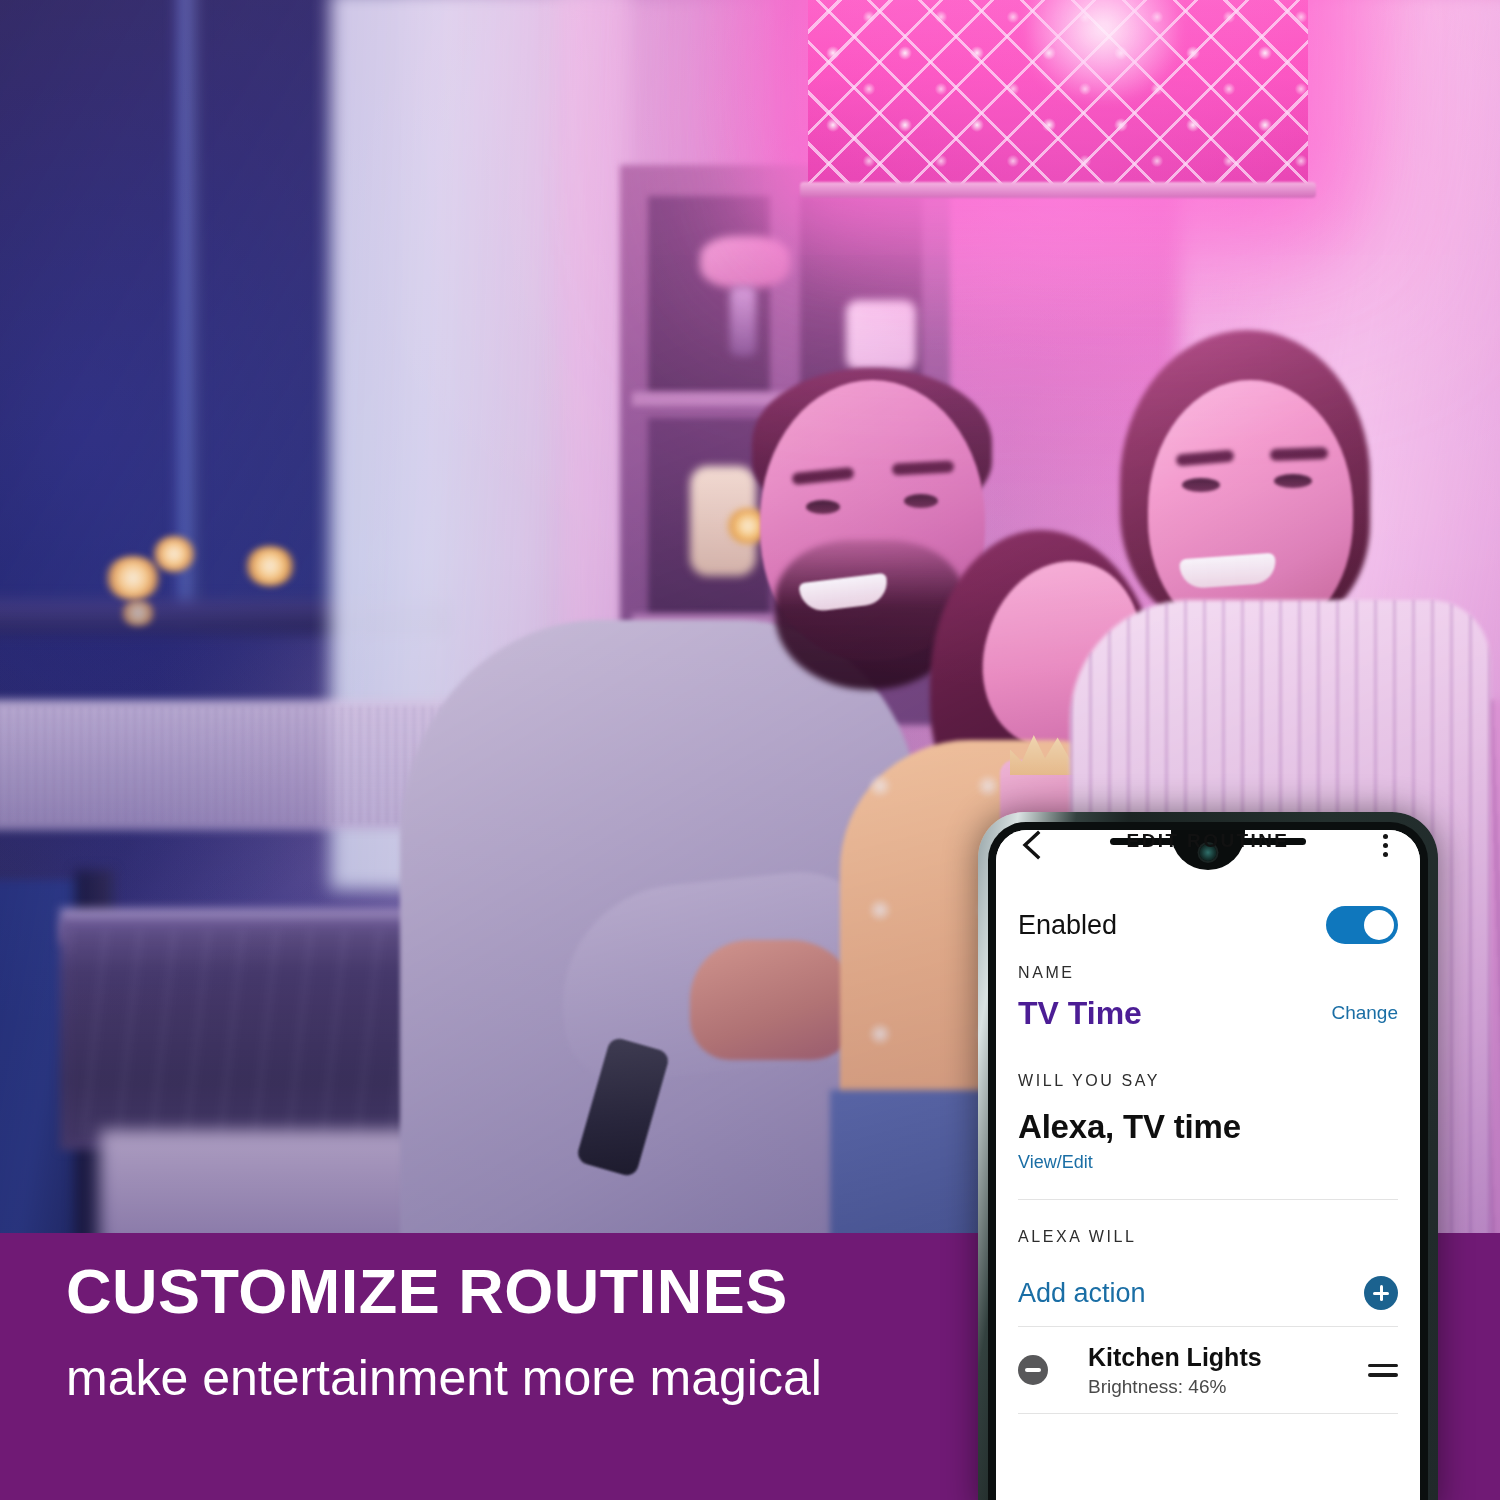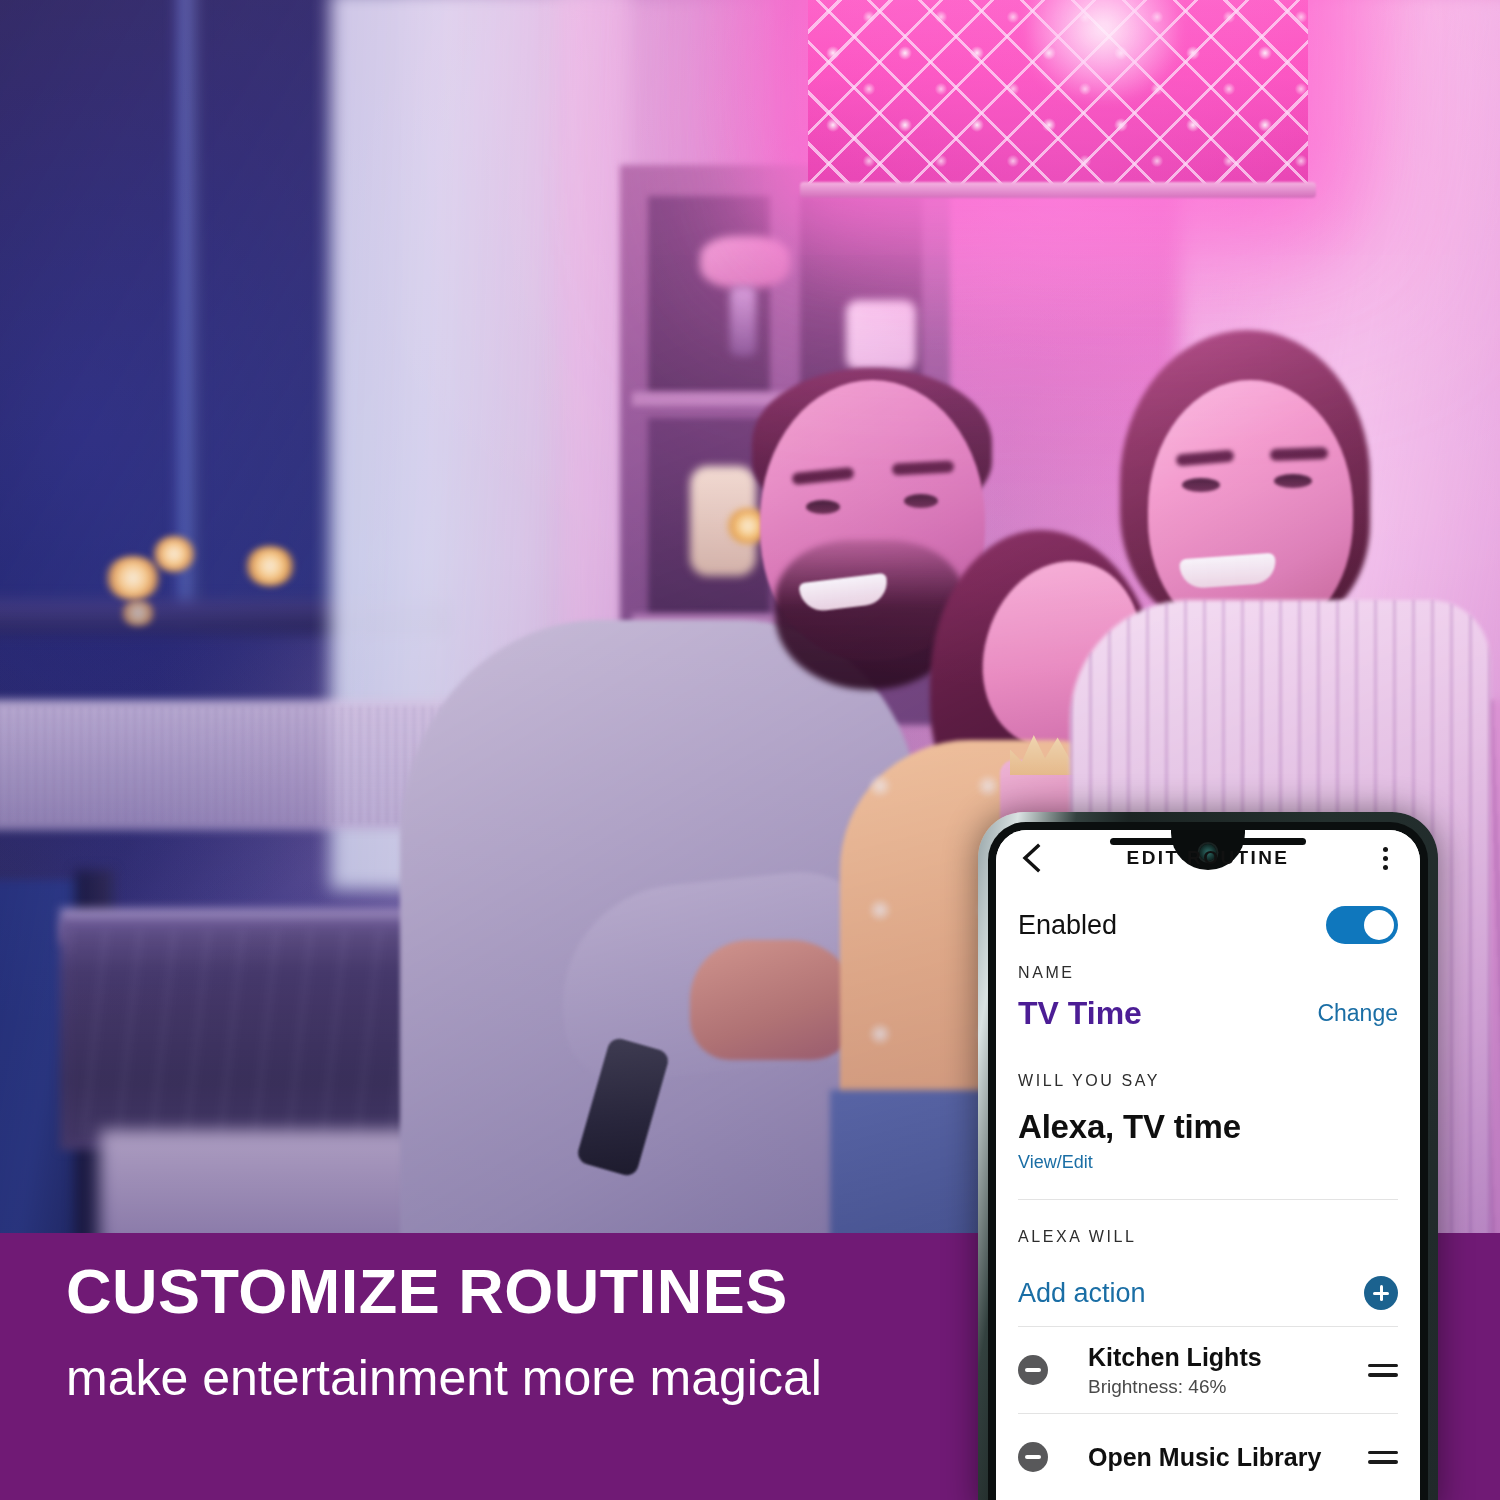--- a/index.html
+++ b/index.html
@@ -221,21 +221,21 @@
   .speaker { position:absolute; left:50%; transform:translateX(-50%); top:8px;
         width:196px; height:7px; background:#0a0d0d; border-radius:4px; }
   .teardrop { position:absolute; left:50%; transform:translateX(-50%); top:0;
         width:74px; height:40px; background:#0a0d0d;
         border-radius:0 0 40px 40px; }
   .cam { position:absolute; left:50%; transform:translateX(-50%); top:14px;
         width:17px; height:17px; border-radius:50%;
         background:radial-gradient(circle at 50% 50%, #2f6f6a 0%, #15322f 55%, #050a0a 100%);
         box-shadow:0 0 0 2px #1a2322; }
 
-  .appbar { position:relative; height:56px; display:flex; align-items:center;
+  .appbar { position:relative; height:56px; display:flex; 
         padding:0 20px; }
   .back-ico { width:30px; height:30px; display:flex; align-items:center; justify-content:center; }
   .back-ico svg { display:block; }
   .app-title { flex:1; text-align:center; font-weight:bold; font-size:19px;
         letter-spacing:2.4px; color:#111; }
   .kebab { width:30px; height:30px; display:flex; flex-direction:column;
         align-items:center; justify-content:center; gap:4px; }
   .kebab i { width:5px; height:5px; border-radius:50%; background:#151515; display:block; }
 
   .row { display:flex; align-items:center; justify-content:space-between;
@@ -244,21 +244,21 @@
   .enabled-lbl { font-size:27px; color:#111; }
   .toggle { width:72px; height:38px; border-radius:19px; background:#0f77bd;
         position:relative; }
   .toggle .knob { position:absolute; right:4px; top:4px; width:30px; height:30px;
         border-radius:50%; background:#fff; }
 
   .sec-lbl { padding:0 22px; font-size:16px; letter-spacing:2.6px;
         color:#2d2d2d; font-weight:500; }
   .name-row { height:62px; }
   .name-val { font-size:32px; font-weight:bold; color:#4c1d95; }
-  .link { color:#1a6ea5; font-size:23px; }
+  .link { color:#1a6ea5; font-size:19px; }
 
   .utter { padding:0 22px; }
   .utter-main { font-size:33px; font-weight:bold; color:#0f0f0f; letter-spacing:-.2px; }
   .utter-link { font-size:18px; color:#1a6ea5; margin-top:6px; }
 
   .hr { height:1px; background:#e3e3e3; margin:0 22px; }
 
   .add-row { height:66px; }
   .add-lbl { font-size:27px; color:#1a6ea5; }
   .plus { width:34px; height:34px; border-radius:50%; background:#1b628f;
@@ -444,27 +444,17 @@
           <span class="act-sub" style="display:block">Brightness: 46%</span>
         </span>
         <span class="grip">
           <i></i>
           <i></i>
         </span>
       </div>
 
       <div class="hr"></div>
 
-      <div class="act">
-        <span class="minus"></span>
-        <span class="act-txt">
-          <span class="act-title solo" style="display:block">Open Music Library</span>
-        </span>
-        <span class="grip">
-          <i></i>
-          <i></i>
-        </span>
-      </div>
 
     </div>
   </div>
 
 </div>
 
 </body></html>

